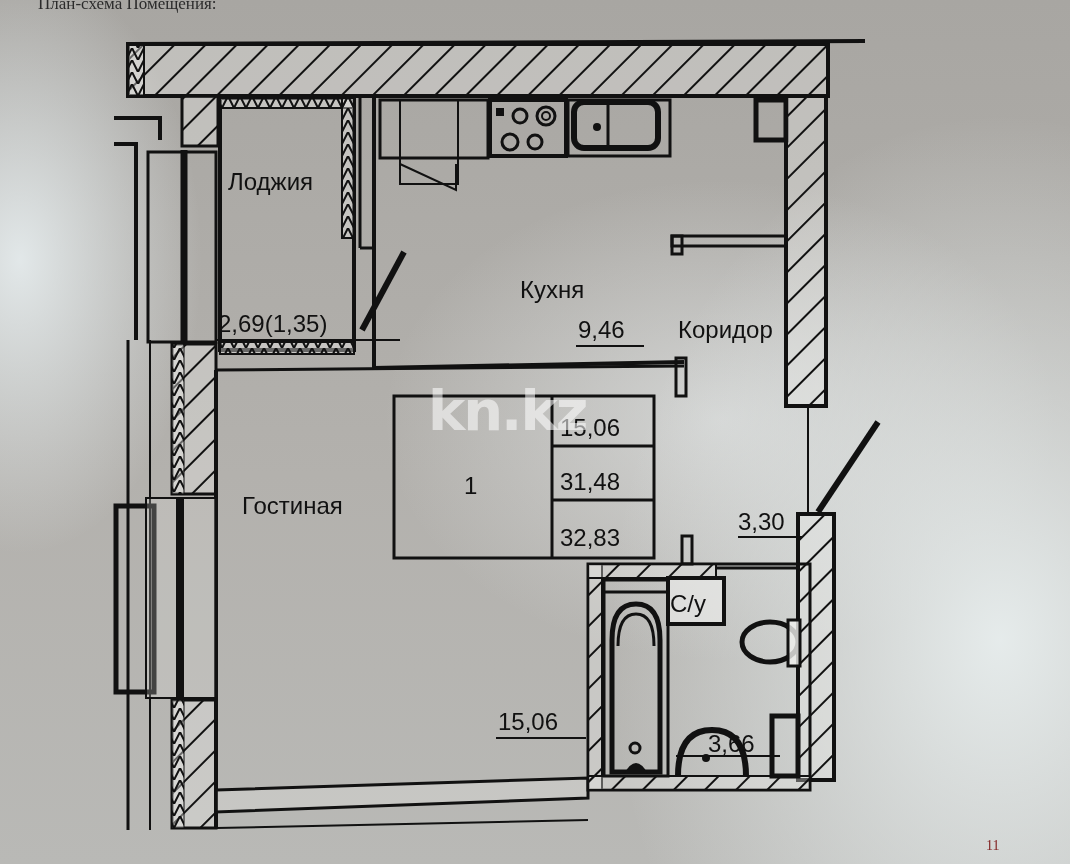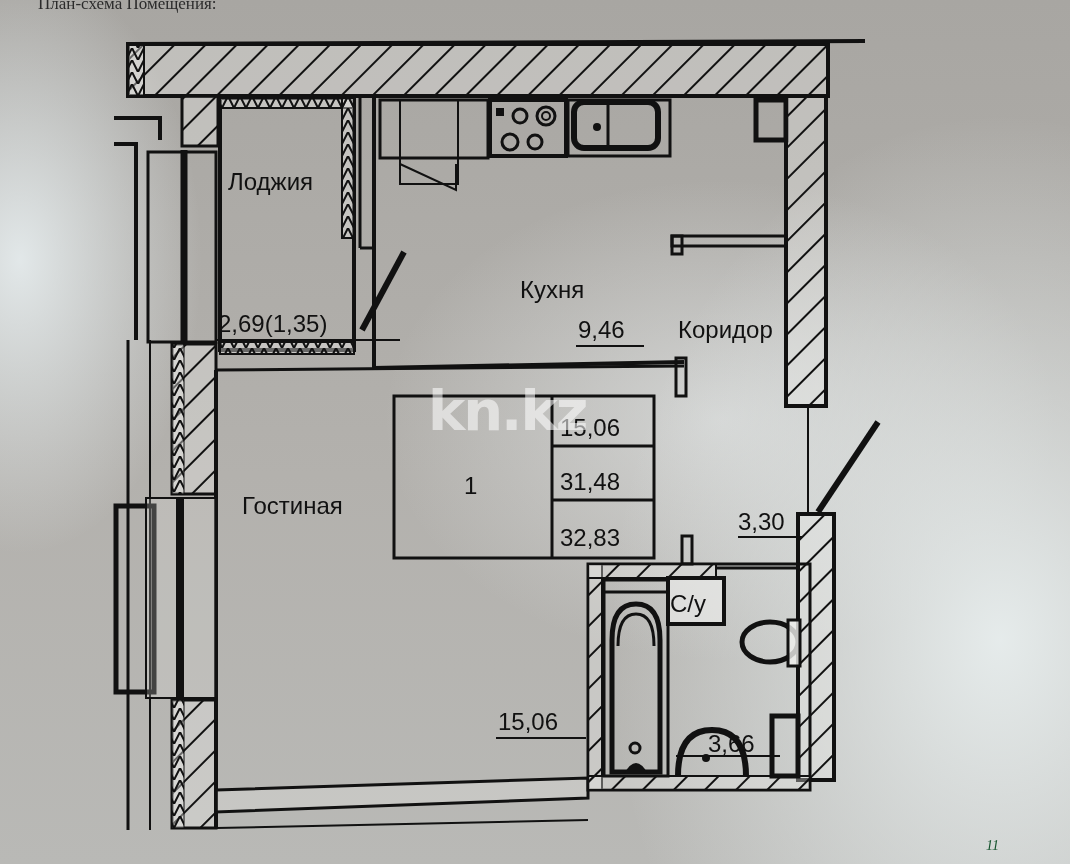--- a/index.html
+++ b/index.html
@@ -15,21 +15,21 @@
       radial-gradient(ellipse 520px 700px at 1000px 640px, rgba(232,238,238,0.95), rgba(232,238,238,0) 75%),
       radial-gradient(ellipse 420px 300px at 720px 420px, rgba(225,228,228,0.7), rgba(225,228,228,0) 80%),
       linear-gradient(180deg, #a8a6a2 0%, #b3b1ad 55%, #b9b9b6 100%);
   }
   .doc-title {
     position:absolute; left:38px; top:-6px;
     font-family: "Liberation Serif", serif; font-size:17px; color:#2b2b2b;
   }
   .page-num {
     position:absolute; left:986px; top:838px;
-    font-family: "Liberation Serif", serif; font-size:14px; color:#14532d;font-style:italic;
+    font-family: "Liberation Serif", serif; font-size:14px; color:#7f1d1d;
   }
   svg#plan { position:absolute; left:0; top:0; }
   .lbl { font-family: "Liberation Sans", sans-serif; fill:#111; }
   .room-name { font-size:24px; }
   .area { font-size:24px; }
   .watermark {
     position:absolute; left:428px; top:378px;
     font-family: "DejaVu Sans", sans-serif; font-weight:bold;
     font-size:56px; color:rgba(255,255,255,0.55); letter-spacing:-2px;
     pointer-events:none;

